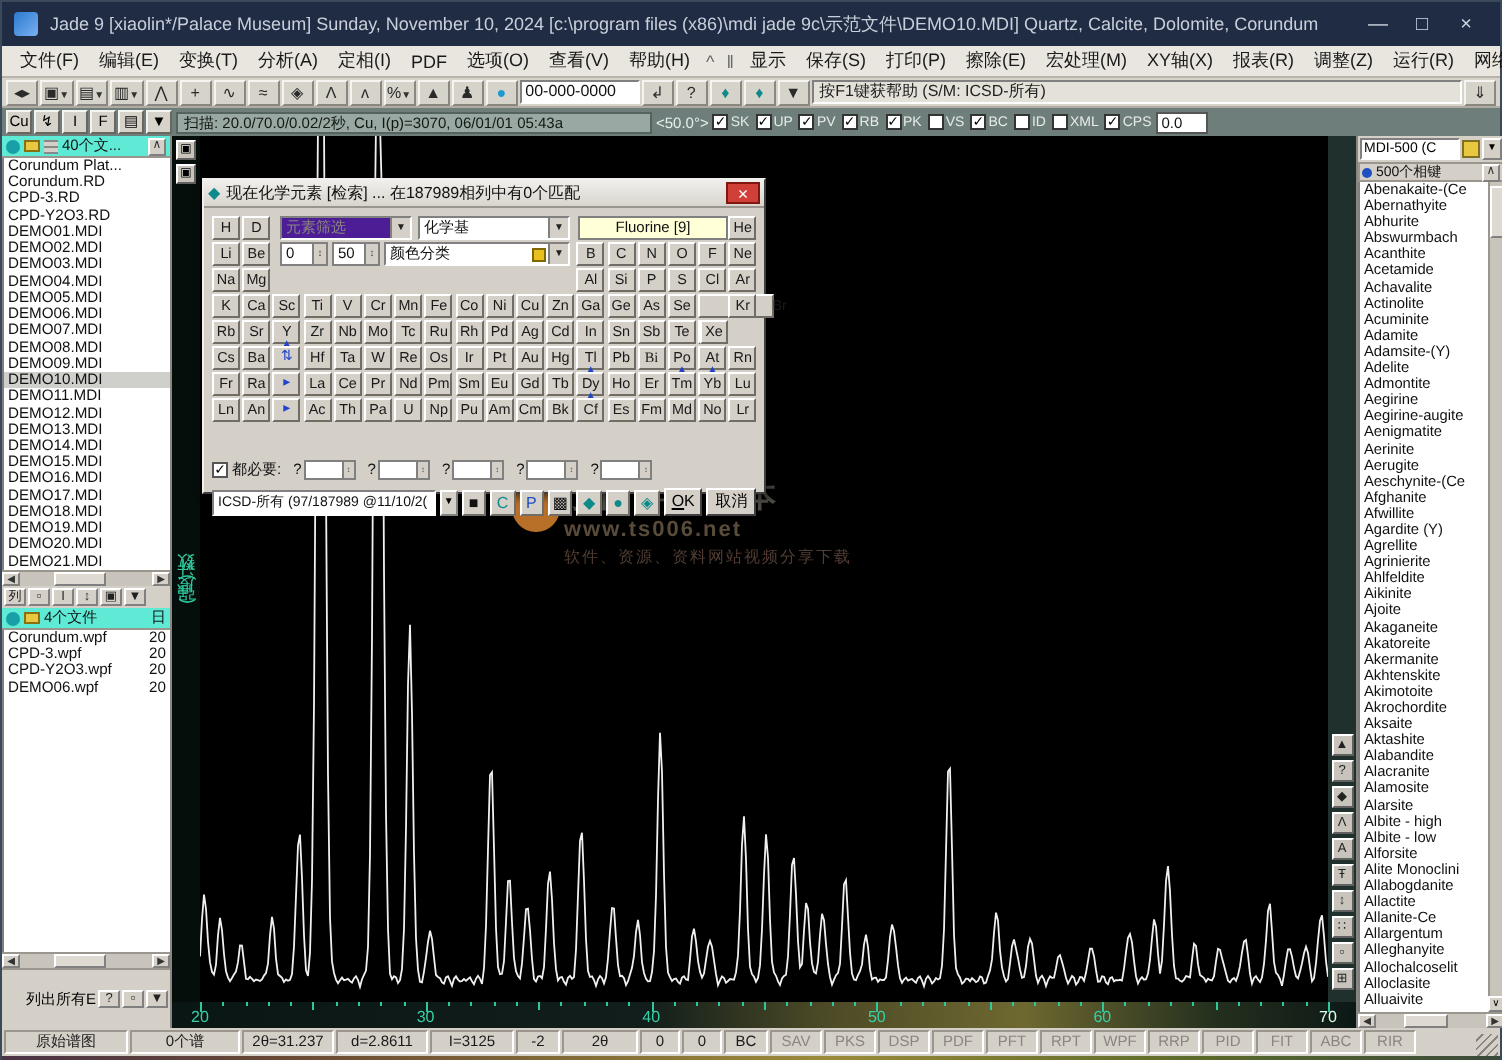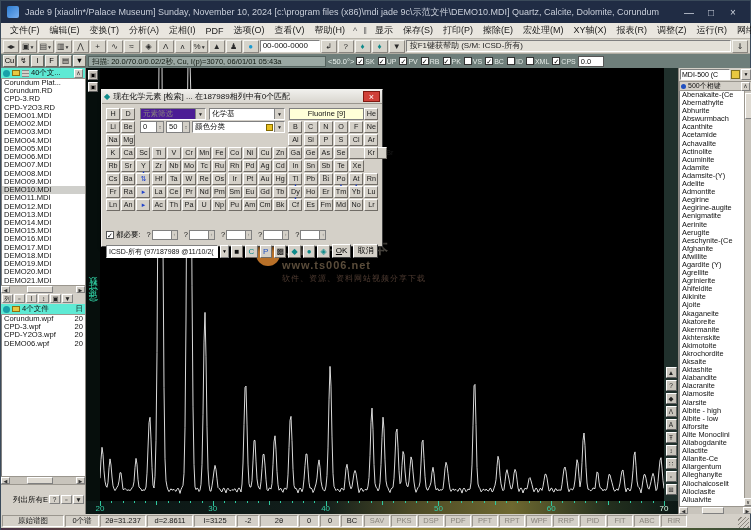--- a/index.html
+++ b/index.html
@@ -505,21 +505,21 @@
       <div class="ticklab" style="left: 14px;">20</div>
       <div class="ticklab" style="left: 126.8px;">30</div>
       <div class="ticklab" style="left: 239.6px;">40</div>
       <div class="ticklab" style="left: 352.4px;">50</div>
       <div class="ticklab" style="left: 465.2px;">60</div>
       <div class="ticklab" style="left: 578px; color: rgb(216, 255, 232);">70</div>
     </div>
 
   <div class="statusbar" id="statusbar">
       <span class="seg" style="width: 62px;">原始谱图</span>
-      <span class="seg" style="width: 34px;">0个谱</span>
+      <span class="seg" style="width: 55px;">0个谱</span>
       <span class="seg" style="width: 46px;">2θ=31.237</span>
       <span class="seg" style="width: 46px;">d=2.8611</span>
       <span class="seg" style="width: 42px;">I=3125</span>
       <span class="seg" style="width: 22px;">-2</span>
       <span class="seg" style="width: 38px;">2θ</span>
       <span class="seg" style="width: 20px;">0</span>
       <span class="seg" style="width: 20px;">0</span>
       <span class="seg" style="width: 22px;">BC</span>
       <span class="seg gray" style="width: 26px;">SAV</span>
       <span class="seg gray" style="width: 26px;">PKS</span>

